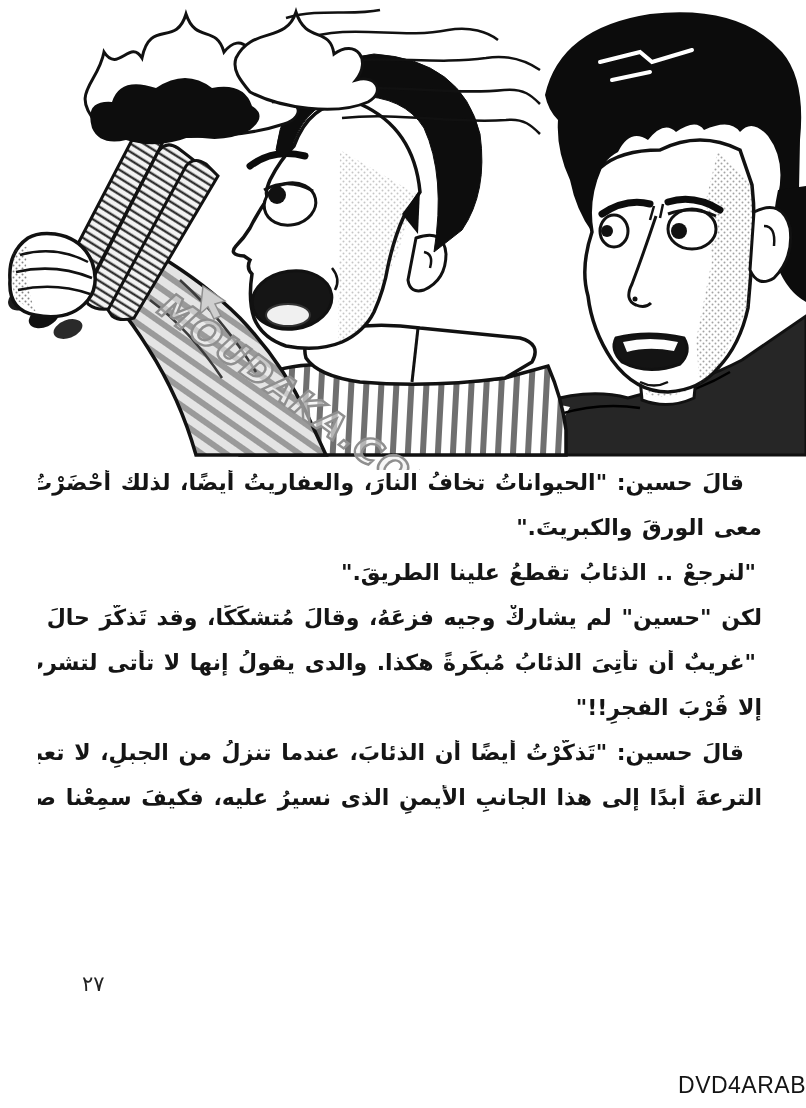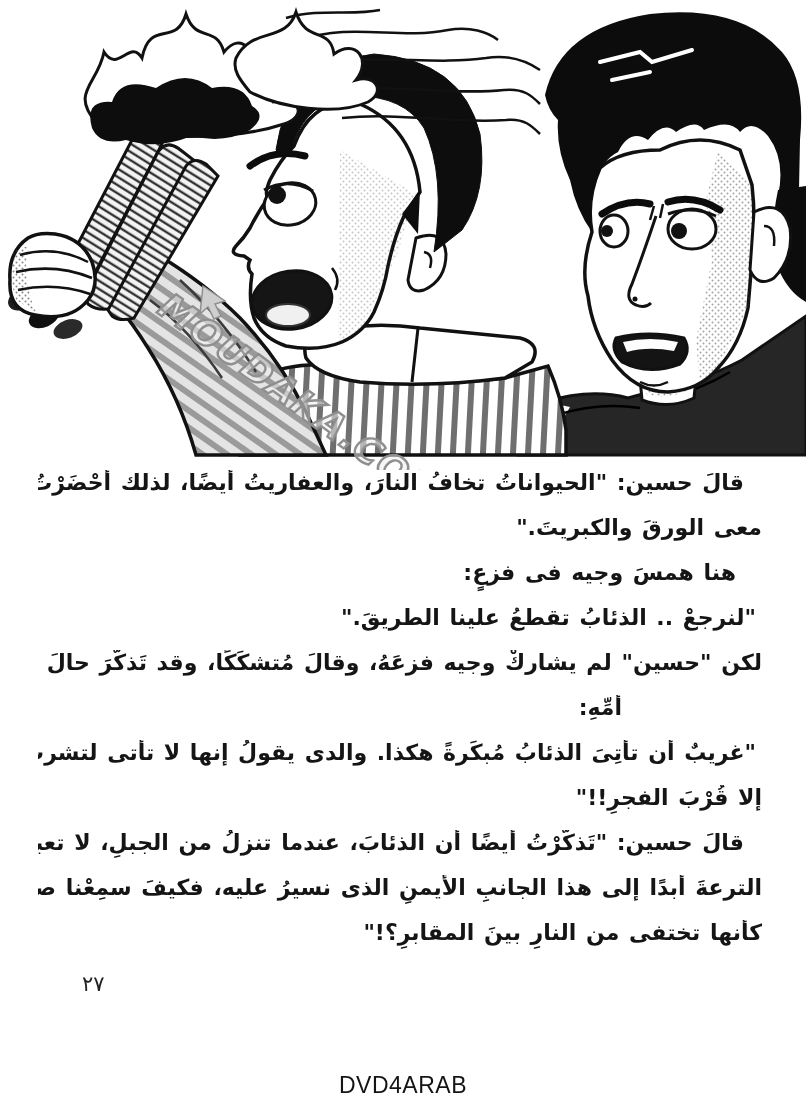--- a/index.html
+++ b/index.html
@@ -21,21 +21,21 @@
   }
   .ind-xs{text-indent:6px}
   .ind-sm{text-indent:18px}
   .ind-md{text-indent:26px}
   .ind-xl{text-indent:140px}
   .page-number{
     position:absolute;left:82px;top:972px;
     font:400 21px "DejaVu Sans",sans-serif;color:#222;
   }
   .brand-footer{
-    position:absolute;left:0;right:0;top:1072px;text-align:center;
+    position:absolute;left:0;right:0;top:1072px;text-align:right;
     font:400 23px "Liberation Sans",sans-serif;color:#141414;letter-spacing:.5px;
   }
 </style>
 </head>
 <body>
 
 <div class="page">
 
   <svg class="illustration" viewBox="0 0 806 470" xmlns="http://www.w3.org/2000/svg">
     <defs>
@@ -151,26 +151,23 @@
 
     <g>
       <path d="M203,286 l22,15 l-10,3 l6,12 l-7,3 l-6,-12 l-8,7 Z" fill="#cfcfcf" stroke="#8f8f8f" stroke-width="1.5"></path>
       <text x="162" y="314" transform="rotate(36 162 304)" font-family="DejaVu Sans, sans-serif" font-size="36" font-weight="bold" font-style="italic" letter-spacing="2" fill="#efefef" fill-opacity="0.55" stroke="#8f8f8f" stroke-width="2.4">MOUDAKA.COM</text>
     </g>
   </svg>
 
   <div class="text-block">
     <div class="line ind-sm">قالَ حسين: "الحيواناتُ تخافُ النارَ، والعفاريتُ أيضًا، لذلك أحْضَرْتُ</div>
     <div class="line">معى الورقَ والكبريتَ."</div>
-    <div class="line ind-md">هنا همسَ وجيه فى فزعٍ:</div>
     <div class="line ind-xs">"لنرجعْ .. الذئابُ تقطعُ علينا الطريقَ."</div>
     <div class="line">لكن "حسين" لم يشاركْ وجيه فزعَهُ، وقالَ مُتشكِّكًا، وقد تَذكَّرَ حالَ</div>
-    <div class="line ind-xl">أُمِّهِ:</div>
     <div class="line ind-xs">"غريبٌ أن تأتِىَ الذئابُ مُبكِّرةً هكذا. والدى يقولُ إنها لا تأتى لتشربَ</div>
     <div class="line">إلا قُرْبَ الفجرِ!!"</div>
     <div class="line ind-sm">قالَ حسين: "تَذكَّرْتُ أيضًا أن الذئابَ، عندما تنزلُ من الجبلِ، لا تعبرُ</div>
     <div class="line">الترعةَ أبدًا إلى هذا الجانبِ الأيمنِ الذى نسيرُ عليه، فكيفَ سمِعْنا صوتَها،</div>
-    <div class="line">كأنها تختفى من النارِ بينَ المقابرِ؟!"</div>
   </div>
 
   <div class="page-number">٢٧</div>
   <div class="brand-footer">DVD4ARAB</div>
 </div>
 
 </body></html>

